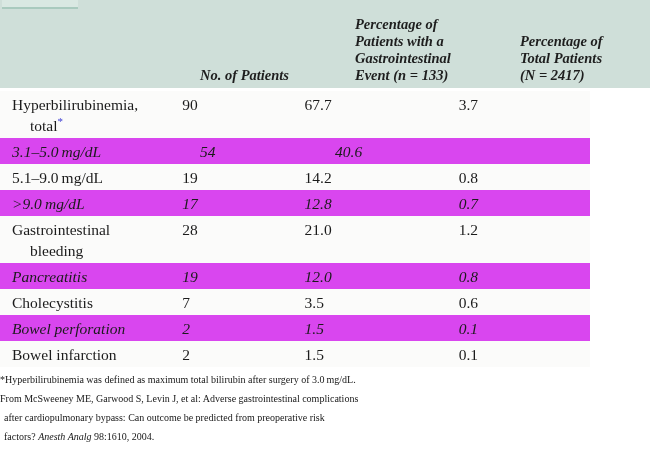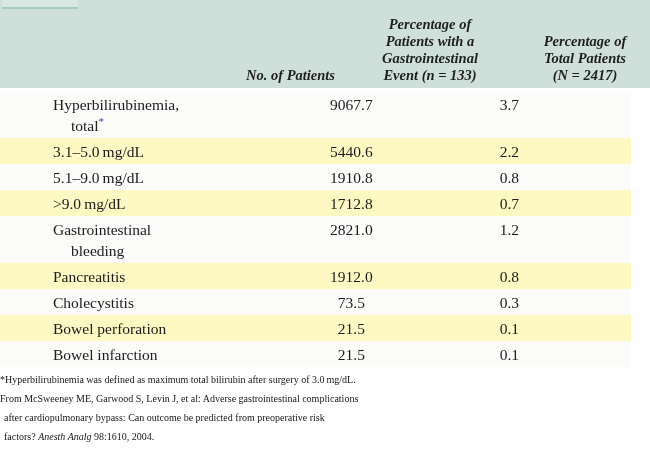--- a/index.html
+++ b/index.html
@@ -19,39 +19,39 @@
   
   .thead{
     display:flex;align-items:flex-end;
     width:650px;height:88px;
     background:#cfdfd9;
     box-sizing:border-box;
     padding-bottom:4px;
   }
   .cell{box-sizing:border-box;}
   .c1{width:200px;padding-left:12px;}
-  .c2{width:135px;text-align:right;}
+  .c2{width:135px;text-align:left;}
   .c3{width:170px;text-align:left;}
   .c4{width:145px;}
-  .thead .c3,.thead .c4{text-align:center;}
+  .thead .c3,.thead .c4{text-align:left;}
   .thead .c3{padding-left:20px;}
   .thead .c4{padding-left:15px;}
   .h{
     font-weight:bold;font-style:italic;
     font-size:14.5px;line-height:17px;
     color:#1e1e1e;
   }
   .h span{display:block;}
   
   .tbody{margin-top:3px;}
   .trow{
     display:flex;align-items:flex-start;
-    width:590px;background:#fbfbfa;padding-left:41px;
+    width:590px;background:#fbfbfa;
   }
-  .trow.stripe{background:#fef9c3;}
+  .trow.stripe{background:#d946ef;font-style:italic;}
   .trow .cell{
     padding-top:3px;padding-bottom:2px;
     font-size:15.5px;line-height:21px;
   }
   .line2{display:block;padding-left:18px;}
   .ast{
     color:#3a3ad1;font-size:11px;
     vertical-align:super;line-height:0;
   }
   
@@ -96,27 +96,26 @@
       </div>
       <div class="cell c2">90</div>
       <div class="cell c3">67.7</div>
       <div class="cell c4">3.7</div>
     </div>
 
     <div class="trow stripe">
       <div class="cell c1">3.1–5.0 mg/dL</div>
       <div class="cell c2">54</div>
       <div class="cell c3">40.6</div>
-      <div class="cell c4">2.2</div>
     </div>
 
     <div class="trow">
       <div class="cell c1">5.1–9.0 mg/dL</div>
       <div class="cell c2">19</div>
-      <div class="cell c3">10.8</div>
+      <div class="cell c3">14.2</div>
       <div class="cell c4">0.8</div>
     </div>
 
     <div class="trow stripe">
       <div class="cell c1">&gt;9.0 mg/dL</div>
       <div class="cell c2">17</div>
       <div class="cell c3">12.8</div>
       <div class="cell c4">0.7</div>
     </div>
 
@@ -134,21 +133,21 @@
       <div class="cell c1">Pancreatitis</div>
       <div class="cell c2">19</div>
       <div class="cell c3">12.0</div>
       <div class="cell c4">0.8</div>
     </div>
 
     <div class="trow">
       <div class="cell c1">Cholecystitis</div>
       <div class="cell c2">7</div>
       <div class="cell c3">3.5</div>
-      <div class="cell c4">0.3</div>
+      <div class="cell c4">0.6</div>
     </div>
 
     <div class="trow stripe">
       <div class="cell c1">Bowel perforation</div>
       <div class="cell c2">2</div>
       <div class="cell c3">1.5</div>
       <div class="cell c4">0.1</div>
     </div>
 
     <div class="trow">

